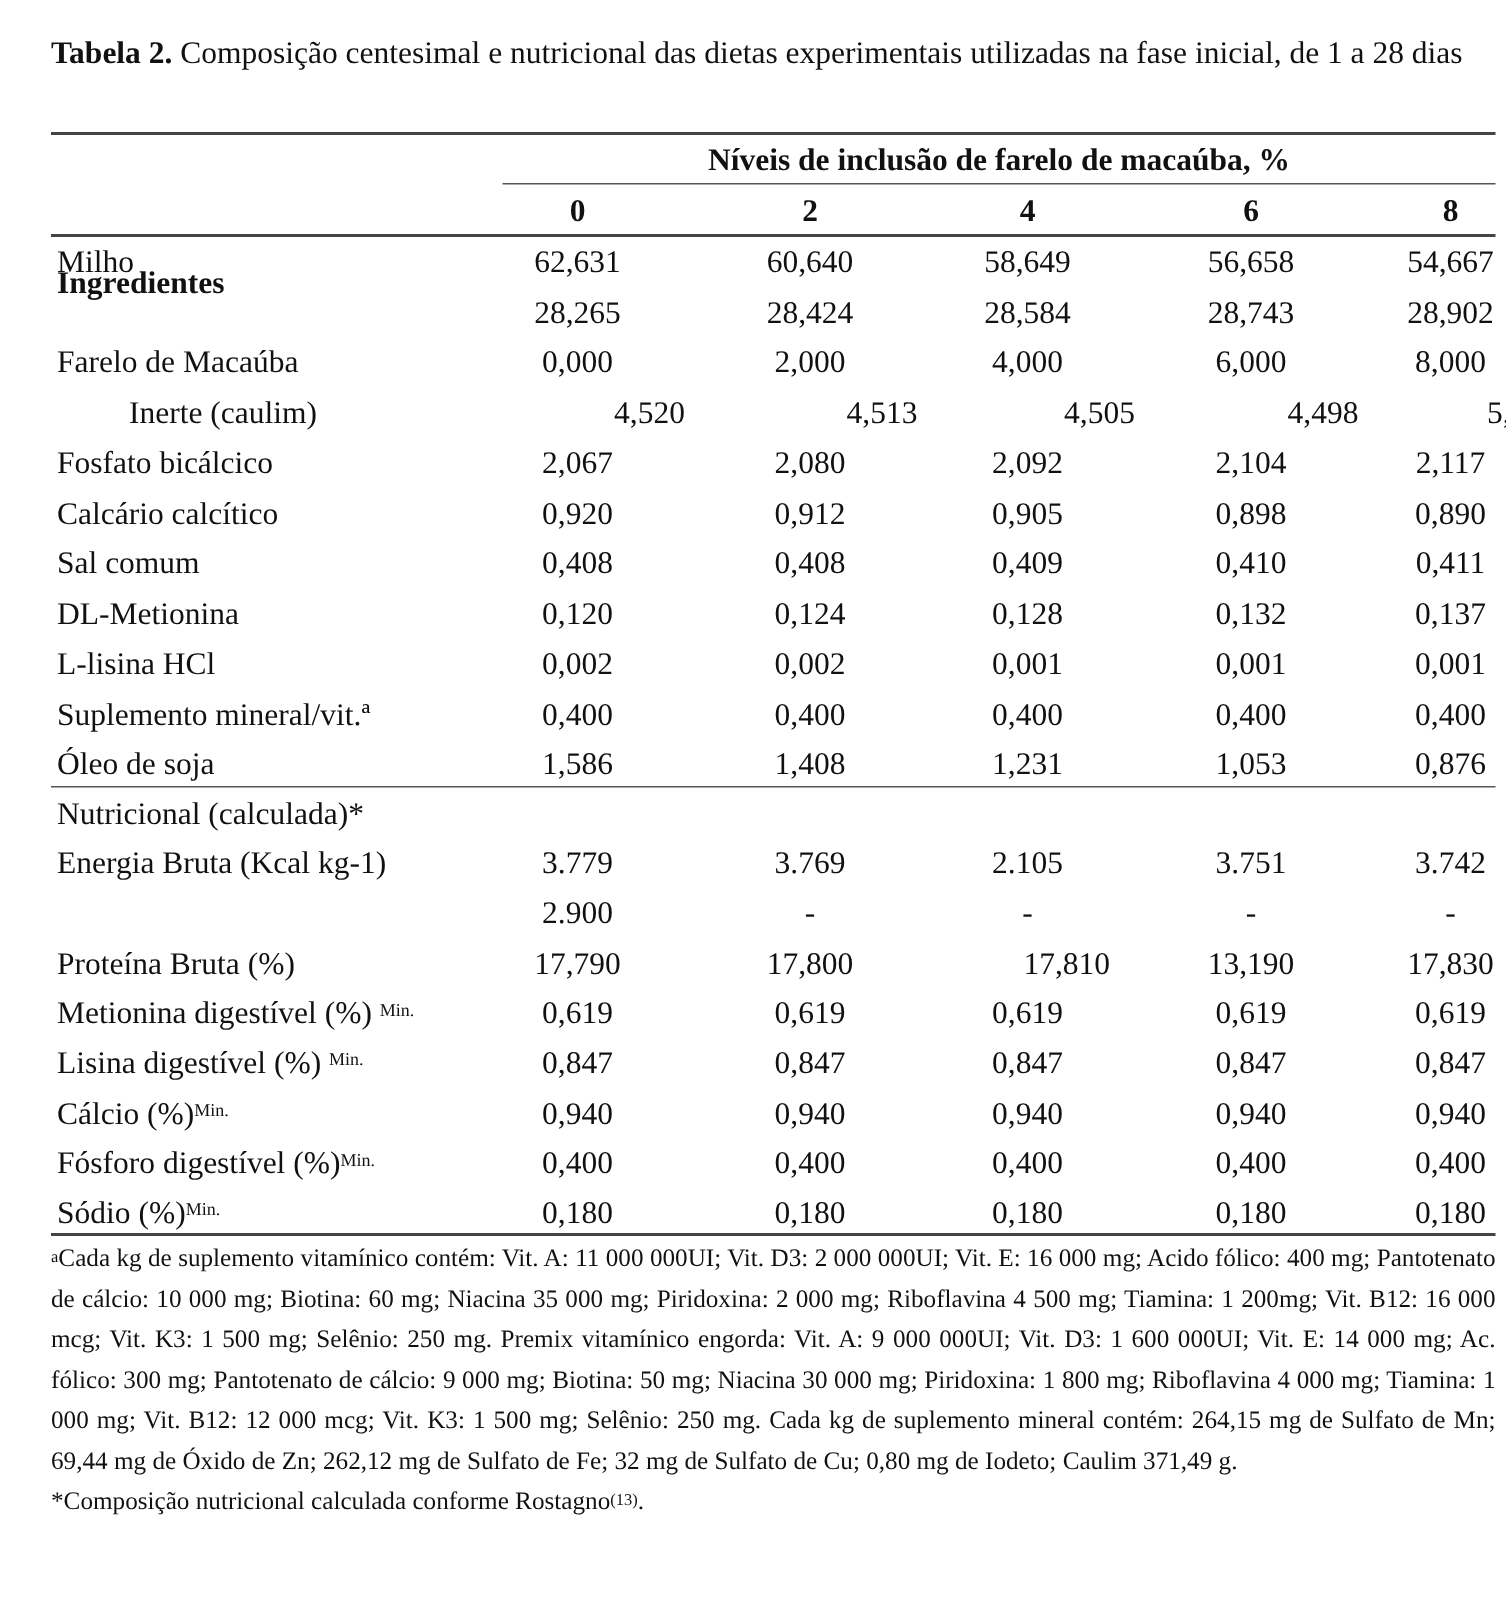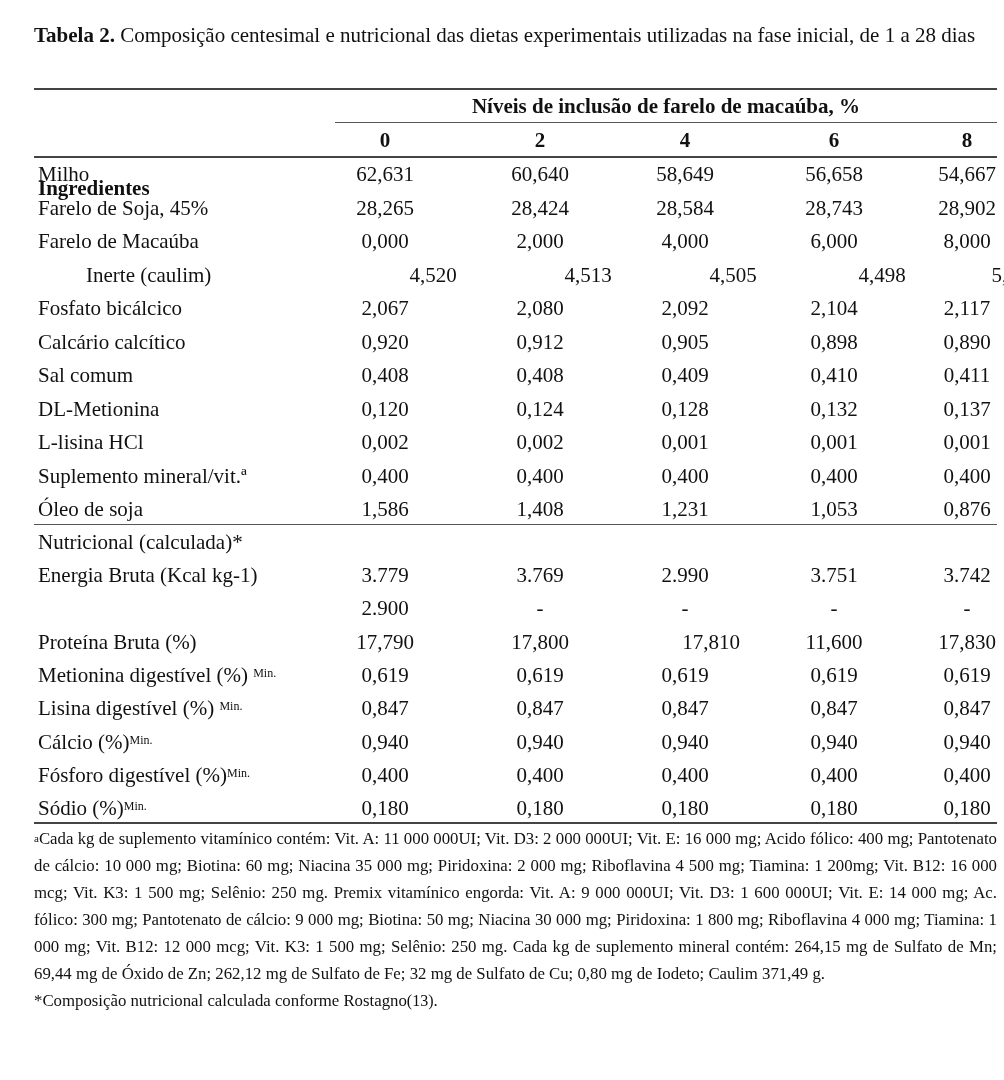--- a/index.html
+++ b/index.html
@@ -58,21 +58,20 @@
 <div id="ingredient-rows">
     <div class="row" style="top: 158px;">
       <span class="lbl"><span>Milho</span></span>
       <span class="col" style="left: 296px;">62,631</span>
       <span class="col" style="left: 451px;">60,640</span>
       <span class="col" style="left: 596px;">58,649</span>
       <span class="col" style="left: 745px;">56,658</span>
       <span class="col" style="left: 878px;">54,667</span>
     </div>
     <div class="row" style="top: 191.5px;">
-      <span class="lbl"><span>Farelo de Soja, 45%</span></span>
       <span class="col" style="left: 296px;">28,265</span>
       <span class="col" style="left: 451px;">28,424</span>
       <span class="col" style="left: 596px;">28,584</span>
       <span class="col" style="left: 745px;">28,743</span>
       <span class="col" style="left: 878px;">28,902</span>
     </div>
     <div class="row" style="top: 225px;">
       <span class="lbl"><span>Farelo de Macaúba</span></span>
       <span class="col" style="left: 296px;">0,000</span>
       <span class="col" style="left: 451px;">2,000</span>
@@ -147,37 +146,37 @@
   </div>
 <div class="rule thin" style="left:34px; top:524px; width:963px;"></div>
 <div class="row" style="top:526px;">
   <span class="lbl">Nutricional (calculada)*</span>
 </div>
 <div id="nutritional-rows">
     <div class="row" style="top: 559px;">
       <span class="lbl"><span>Energia Bruta (Kcal kg-1)</span></span>
       <span class="col" style="left: 296px;">3.779</span>
       <span class="col" style="left: 451px;">3.769</span>
-      <span class="col" style="left: 596px;">2.990</span>
+      <span class="col" style="left: 596px;">2.105</span>
       <span class="col" style="left: 745px;">3.751</span>
       <span class="col" style="left: 878px;">3.742</span>
     </div>
     <div class="row" style="top: 592.3px;">
       <span class="col" style="left: 296px;">2.900</span>
       <span class="col" style="left: 451px;">-</span>
       <span class="col" style="left: 596px;">-</span>
       <span class="col" style="left: 745px;">-</span>
       <span class="col" style="left: 878px;">-</span>
     </div>
     <div class="row" style="top: 625.6px;">
       <span class="lbl"><span>Proteína Bruta (%)</span></span>
       <span class="col" style="left: 296px;">17,790</span>
       <span class="col" style="left: 451px;">17,800</span>
       <span class="col" style="left: 596px; text-align: right;">17,810</span>
-      <span class="col" style="left: 745px;">11,600</span>
+      <span class="col" style="left: 745px;">13,190</span>
       <span class="col" style="left: 878px;">17,830</span>
     </div>
     <div class="row" style="top: 658.9px;">
       <span class="lbl"><span>Metionina digestível (%) </span><sup>Min.</sup></span>
       <span class="col" style="left: 296px;">0,619</span>
       <span class="col" style="left: 451px;">0,619</span>
       <span class="col" style="left: 596px;">0,619</span>
       <span class="col" style="left: 745px;">0,619</span>
       <span class="col" style="left: 878px;">0,619</span>
     </div>
@@ -211,14 +210,14 @@
       <span class="col" style="left: 451px;">0,180</span>
       <span class="col" style="left: 596px;">0,180</span>
       <span class="col" style="left: 745px;">0,180</span>
       <span class="col" style="left: 878px;">0,180</span>
     </div>
   </div>
 <div class="rule" style="left:34px; top:822px; width:963px;"></div>
 
 <div class="footnotes">
   <p class="fn-a"><sup style="font-size:11px;top:0;">a</sup><span>Cada kg de suplemento vitamínico contém: Vit. A: 11 000 000UI; Vit. D3: 2 000 000UI; Vit. E: 16 000 mg; Acido fólico: 400 mg; Pantotenato de cálcio: 10 000 mg; Biotina: 60 mg; Niacina 35 000 mg; Piridoxina: 2 000 mg; Riboflavina 4 500 mg; Tiamina: 1 200mg; Vit. B12: 16 000 mcg; Vit. K3: 1 500 mg; Selênio: 250 mg. Premix vitamínico engorda: Vit. A: 9 000 000UI; Vit. D3: 1 600 000UI; Vit. E: 14 000 mg; Ac. fólico: 300 mg; Pantotenato de cálcio: 9 000 mg; Biotina: 50 mg; Niacina 30 000 mg; Piridoxina: 1 800 mg; Riboflavina 4 000 mg; Tiamina: 1 000 mg; Vit. B12: 12 000 mcg; Vit. K3: 1 500 mg; Selênio: 250 mg. Cada kg de suplemento mineral contém: 264,15 mg de Sulfato de Mn; 69,44 mg de Óxido de Zn; 262,12 mg de Sulfato de Fe; 32 mg de Sulfato de Cu; 0,80 mg de Iodeto; Caulim 371,49 g.</span></p>
-  <p><span>*Composição nutricional calculada conforme Rostagno</span><sup style="font-size:16px;top:0;">(13)</sup><span>.</span></p>
+  <p><span>*Composição nutricional calculada conforme Rostagno</span><sup style="font-size:11px;top:0;">(13)</sup><span>.</span></p>
 </div>
 
 </body></html>

